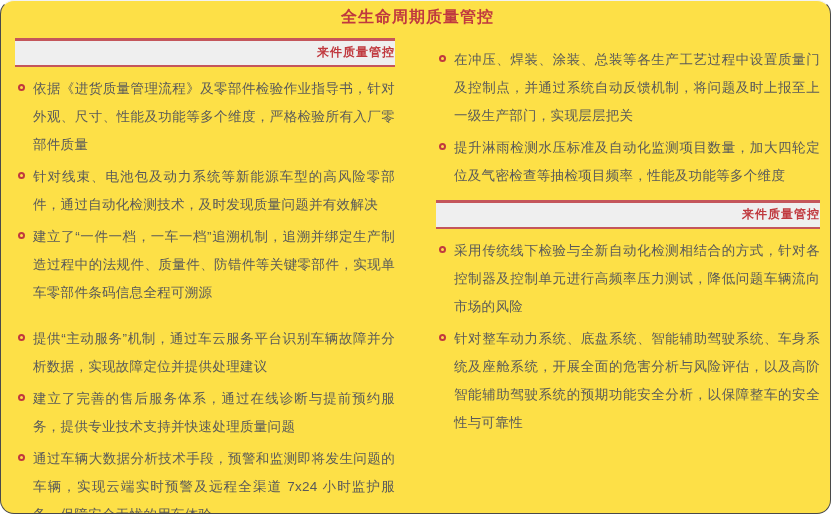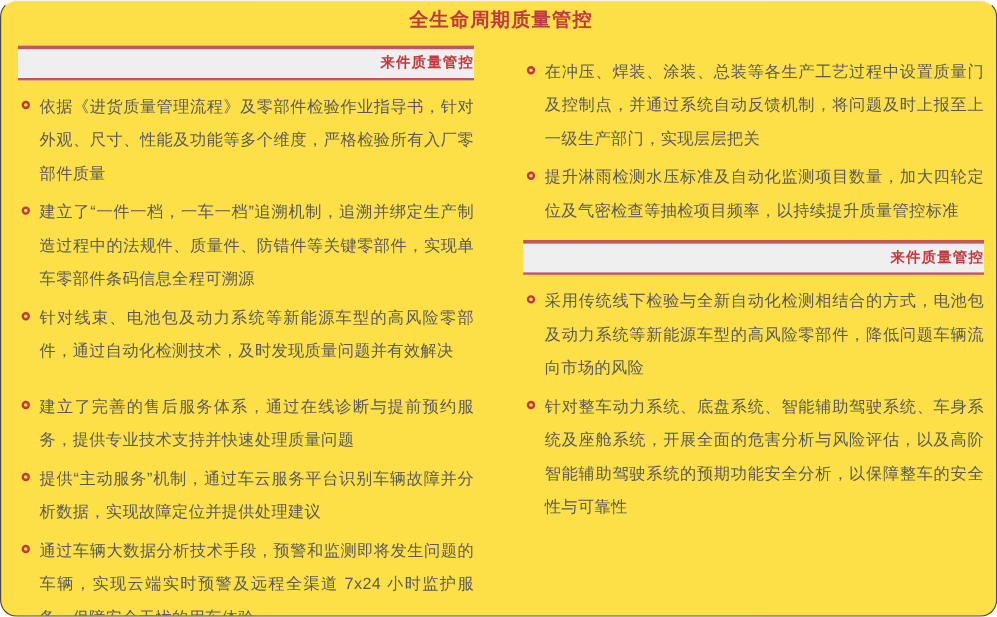--- a/index.html
+++ b/index.html
@@ -80,69 +80,69 @@
 
       <div class="section">
         <div class="section-header">来件质量管控</div>
         <div class="bullets">
           <div class="bullet">
             <span class="bullet-marker"></span>
             <span class="bullet-text">依据《进货质量管理流程》及零部件检验作业指导书，针对外观、尺寸、性能及功能等多个维度，严格检验所有入厂零部件质量</span>
           </div>
           <div class="bullet">
             <span class="bullet-marker"></span>
-            <span class="bullet-text">建立了“一件一档，一车一档”追溯机制，追溯并绑定生产制造过程中的法规件、质量件、防错件等关键零部件，实现单车零部件条码信息全程可溯源</span>
+            <span class="bullet-text">针对线束、电池包及动力系统等新能源车型的高风险零部件，通过自动化检测技术，及时发现质量问题并有效解决</span>
           </div>
           <div class="bullet">
             <span class="bullet-marker"></span>
-            <span class="bullet-text">针对线束、电池包及动力系统等新能源车型的高风险零部件，通过自动化检测技术，及时发现质量问题并有效解决</span>
+            <span class="bullet-text">建立了“一件一档，一车一档”追溯机制，追溯并绑定生产制造过程中的法规件、质量件、防错件等关键零部件，实现单车零部件条码信息全程可溯源</span>
           </div>
         </div>
       </div>
 
       <div class="section">
         <div class="bullets">
           <div class="bullet">
             <span class="bullet-marker"></span>
-            <span class="bullet-text">建立了完善的售后服务体系，通过在线诊断与提前预约服务，提供专业技术支持并快速处理质量问题</span>
+            <span class="bullet-text">提供“主动服务”机制，通过车云服务平台识别车辆故障并分析数据，实现故障定位并提供处理建议</span>
           </div>
           <div class="bullet">
             <span class="bullet-marker"></span>
-            <span class="bullet-text">提供“主动服务”机制，通过车云服务平台识别车辆故障并分析数据，实现故障定位并提供处理建议</span>
+            <span class="bullet-text">建立了完善的售后服务体系，通过在线诊断与提前预约服务，提供专业技术支持并快速处理质量问题</span>
           </div>
           <div class="bullet">
             <span class="bullet-marker"></span>
             <span class="bullet-text">通过车辆大数据分析技术手段，预警和监测即将发生问题的车辆，实现云端实时预警及远程全渠道 7x24 小时监护服务，保障安全无忧的用车体验</span>
           </div>
         </div>
       </div>
 
     </div>
 
     <div class="col">
 
       <div class="section">
         <div class="bullets">
           <div class="bullet">
             <span class="bullet-marker"></span>
             <span class="bullet-text">在冲压、焊装、涂装、总装等各生产工艺过程中设置质量门及控制点，并通过系统自动反馈机制，将问题及时上报至上一级生产部门，实现层层把关</span>
           </div>
           <div class="bullet">
             <span class="bullet-marker"></span>
-            <span class="bullet-text">提升淋雨检测水压标准及自动化监测项目数量，加大四轮定位及气密检查等抽检项目频率，以持续提升质量管控标准</span>
+            <span class="bullet-text">提升淋雨检测水压标准及自动化监测项目数量，加大四轮定位及气密检查等抽检项目频率，性能及功能等多个维度</span>
           </div>
         </div>
       </div>
 
       <div class="section">
         <div class="section-header">来件质量管控</div>
         <div class="bullets">
           <div class="bullet">
             <span class="bullet-marker"></span>
-            <span class="bullet-text">采用传统线下检验与全新自动化检测相结合的方式，电池包及动力系统等新能源车型的高风险零部件，降低问题车辆流向市场的风险</span>
+            <span class="bullet-text">采用传统线下检验与全新自动化检测相结合的方式，针对各控制器及控制单元进行高频率压力测试，降低问题车辆流向市场的风险</span>
           </div>
           <div class="bullet">
             <span class="bullet-marker"></span>
             <span class="bullet-text">针对整车动力系统、底盘系统、智能辅助驾驶系统、车身系统及座舱系统，开展全面的危害分析与风险评估，以及高阶智能辅助驾驶系统的预期功能安全分析，以保障整车的安全性与可靠性</span>
           </div>
         </div>
       </div>
 
     </div>
 

